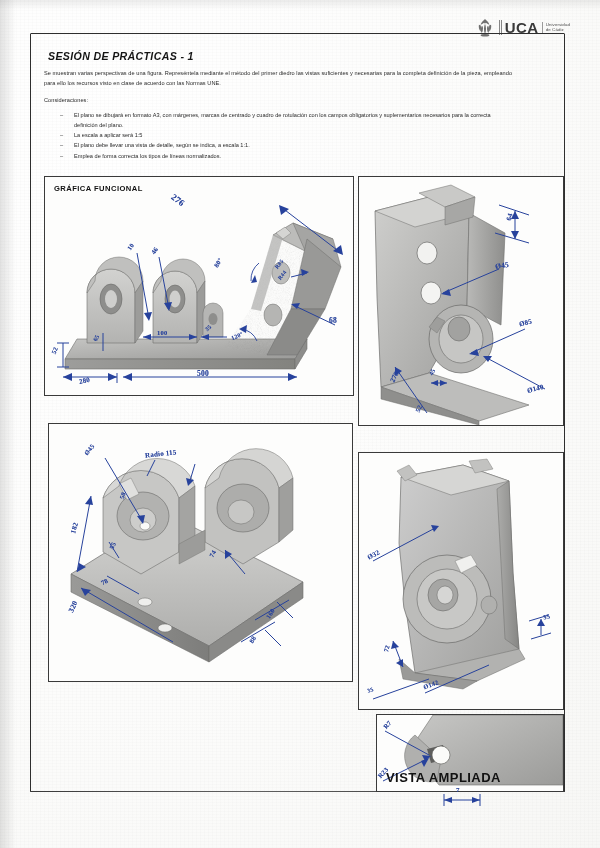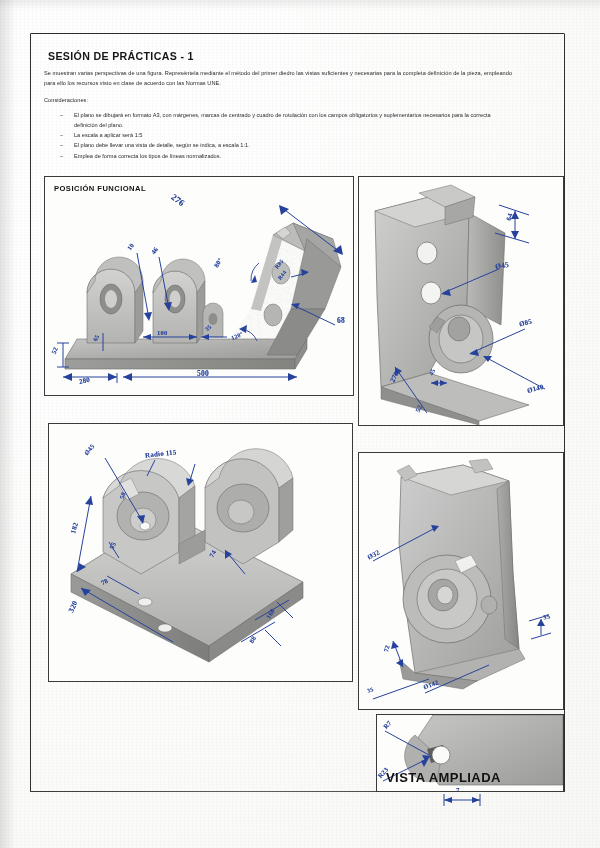--- a/index.html
+++ b/index.html
@@ -67,21 +67,21 @@
   
   #doc-frame:after{
     content:"";position:absolute;left:-1px;right:-1px;bottom:-1px;height:1.4px;
     background:linear-gradient(90deg,#3a3a3a 0%, #6a6a6a 40%, #2e2e2e 100%);
     opacity:.85;
   }
 
   
   #title{
     position:absolute;left:48px;top:50px;
-    font-size:10.6px;font-weight:700;letter-spacing:.35px;color:#151515;
+    font-size:10.6px;font-weight:700;letter-spacing:.35px;color:#151515;font-style:italic;
   }
   #intro{
     position:absolute;left:44px;top:68px;width:470px;
     font-size:5.6px;line-height:1.85;color:#2a2a2a;text-align:left;
     letter-spacing:.05px;
   }
   #consid-label{
     position:absolute;left:44px;top:97px;
     font-size:5.6px;color:#2a2a2a;letter-spacing:.05px;
   }
@@ -122,20 +122,41 @@
 </head>
 <body>
 
 <div id="sheet">
 
   <div id="scan-edge-left"></div>
   <div id="scan-edge-top"></div>
 
   <div id="header">
 
+    <div id="logo-block">
+      <svg id="uca-crest" viewBox="0 0 40 40">
+        <g fill="#4a4a4a">
+          <path d="M20 5 L22 12 L20 14 L18 12 Z"></path>
+          <path d="M20 6 C16 9 13 12 12 16 C15 15 18 13 20 11 Z"></path>
+          <path d="M20 6 C24 9 27 12 28 16 C25 15 22 13 20 11 Z"></path>
+          <path d="M9 16 C8 20 9 25 12 28 C13 24 13 20 12 17 Z"></path>
+          <path d="M31 16 C32 20 31 25 28 28 C27 24 27 20 28 17 Z"></path>
+          <path d="M14 18 C12 22 12 27 14 31 C16 28 17 23 16 19 Z"></path>
+          <path d="M26 18 C28 22 28 27 26 31 C24 28 23 23 24 19 Z"></path>
+          <path d="M20 14 C18 19 17 26 20 33 C23 26 22 19 20 14 Z"></path>
+          <ellipse cx="20" cy="35" rx="8" ry="2.3"></ellipse>
+        </g>
+      </svg>
+      <div id="uca-bars"></div>
+      <div id="uca-text">UCA</div>
+      <div id="uca-sub">
+        <div>Universidad</div>
+        <div>de Cádiz</div>
+      </div>
+    </div>
   </div>
 
   <div id="doc-frame"></div>
 
   <div id="title">SESIÓN DE PRÁCTICAS - 1</div>
   <div id="intro">Se muestran varias perspectivas de una figura. Represéntela mediante el método del primer diedro las vistas suficientes y necesarias para la completa definición de la pieza, empleando para ello los recursos visto en clase de acuerdo con las Normas UNE.</div>
   <div id="consid-label">Consideraciones:</div>
 
   <div id="consid-list">
     <div class="consid-row">
@@ -255,32 +276,32 @@
         <polygon points="156,160 164,157 164,163" fill="#27429c" stroke="none"></polygon>
 
         <path d="M58 156 L58 174"></path>
       </g>
     </svg>
 
     <div class="dim" style="left:126px;top:18px;font-size:9px;transform:rotate(37deg);">276</div>
     <div class="dim" style="left:168px;top:82px;font-size:6.5px;transform:rotate(-58deg);">80°</div>
     <div class="dim" style="left:229px;top:84px;font-size:5.5px;transform:rotate(-52deg);">R85</div>
     <div class="dim" style="left:232px;top:95px;font-size:5.5px;transform:rotate(-52deg);">R44</div>
-    <div class="dim" style="left:292px;top:139px;font-size:7.5px;">68</div>
+    <div class="dim" style="left:284px;top:139px;font-size:7.5px;">68</div>
     <div class="dim" style="left:186px;top:156px;font-size:6px;transform:rotate(-22deg);">120°</div>
     <div class="dim" style="left:82px;top:66px;font-size:6.5px;transform:rotate(-56deg);">10</div>
     <div class="dim" style="left:106px;top:70px;font-size:6.5px;transform:rotate(-56deg);">46</div>
     <div class="dim" style="left:48px;top:158px;font-size:6px;transform:rotate(-62deg);">65</div>
     <div class="dim" style="left:6px;top:170px;font-size:6.5px;transform:rotate(-70deg);">52</div>
     <div class="dim" style="left:112px;top:152px;font-size:6.5px;">100</div>
     <div class="dim" style="left:160px;top:148px;font-size:6px;transform:rotate(-40deg);">35</div>
     <div class="dim" style="left:34px;top:200px;font-size:7px;transform:rotate(-12deg);">280</div>
     <div class="dim" style="left:152px;top:192px;font-size:7.5px;">500</div>
   </div>
-  <div class="panel-label" id="label-pf">POSICIÓN FUNCIONAL</div>
+  <div class="panel-label" id="label-pf">GRÁFICA FUNCIONAL</div>
 
   <div class="panel" id="panel-tr">
     <svg width="204" height="248" viewBox="0 0 204 248">
       <defs>
         <linearGradient id="hA" x1="0" y1="0" x2="1" y2="0">
           <stop offset="0" stop-color="#b9b9b7"></stop>
             <stop offset="1" stop-color="#8e8e8c"></stop>
         </linearGradient>
         <linearGradient id="hB" x1="0" y1="0" x2="1" y2="1">
           <stop offset="0" stop-color="#cfcfcd"></stop>

